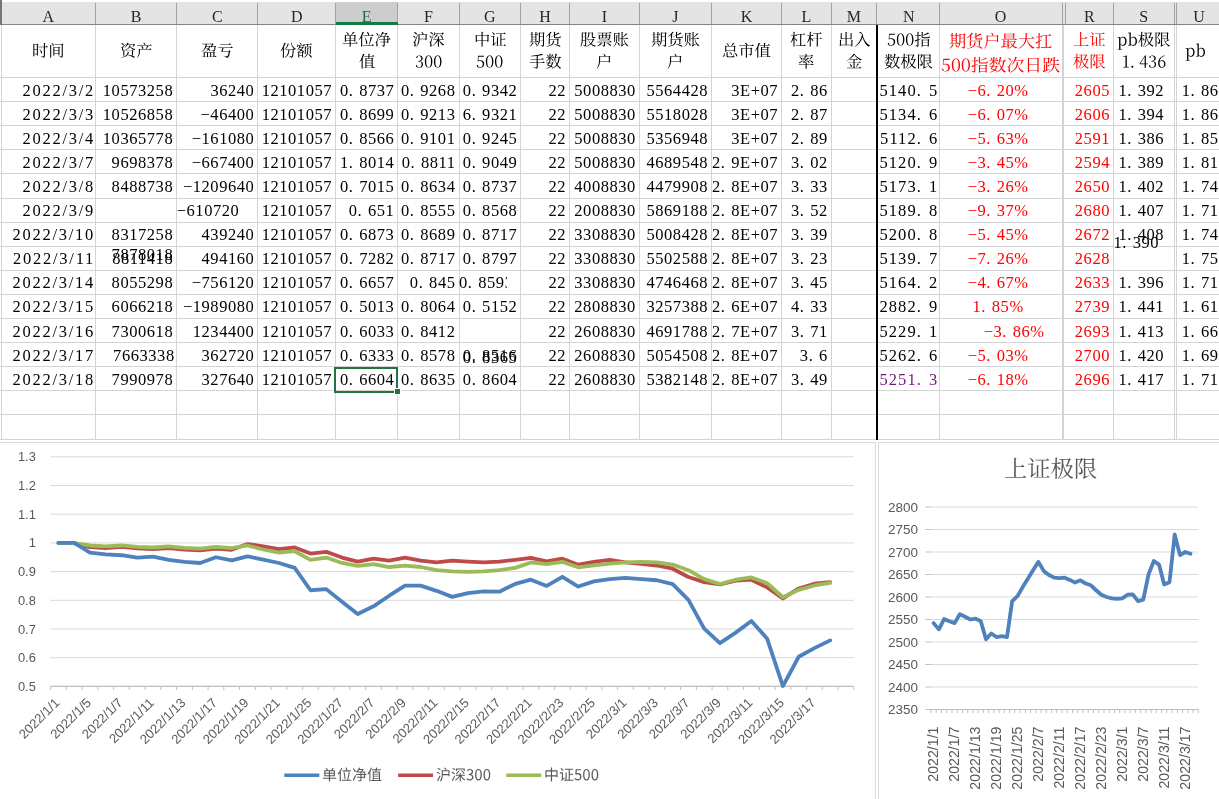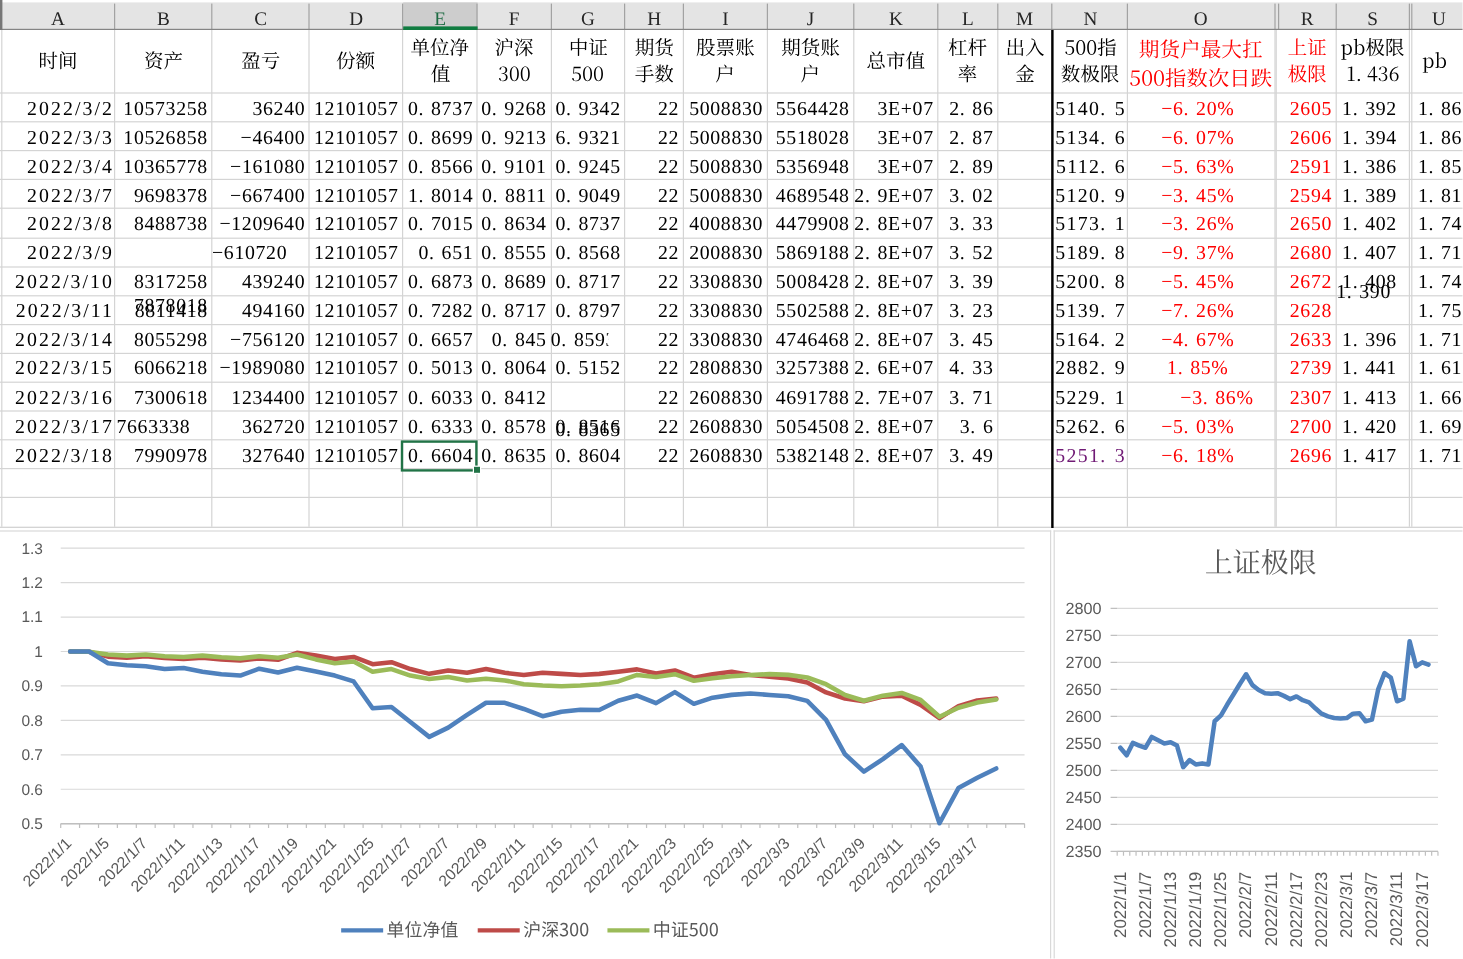--- a/index.html
+++ b/index.html
@@ -538,25 +538,25 @@
       <div class="abs cell" style="left:335.6px;top:318.5px;width:62.3px;height:24.1px;color:#000;letter-spacing:0.55px;text-align:right;padding-right:3.5px;">0.  6033</div>
       <div class="abs cell" style="left:397.9px;top:318.5px;width:61.1px;height:24.1px;color:#000;letter-spacing:0.55px;text-align:right;padding-right:3.5px;">0.  8412</div>
       <div class="abs cell" style="left:459.0px;top:318.5px;width:61.8px;height:24.1px;color:#000;letter-spacing:0.55px;text-align:right;padding-right:3.5px;margin-top:26px;">0.  8365</div>
       <div class="abs cell" style="left:520.8px;top:318.5px;width:48.7px;height:24.1px;color:#000;letter-spacing:0.55px;text-align:right;padding-right:3.5px;">22</div>
       <div class="abs cell" style="left:569.5px;top:318.5px;width:69.9px;height:24.1px;color:#000;letter-spacing:0.55px;text-align:right;padding-right:3.5px;">2608830</div>
       <div class="abs cell" style="left:639.4px;top:318.5px;width:72.2px;height:24.1px;color:#000;letter-spacing:0.55px;text-align:right;padding-right:3.5px;">4691788</div>
       <div class="abs cell" style="left:711.6px;top:318.5px;width:70.0px;height:24.1px;color:#000;letter-spacing:0.55px;text-align:right;padding-right:3.5px;">2.  7E+07</div>
       <div class="abs cell" style="left:781.6px;top:318.5px;width:49.8px;height:24.1px;color:#000;letter-spacing:0.55px;text-align:right;padding-right:3.5px;">3.  71</div>
       <div class="abs cell" style="left:878.2px;top:318.5px;width:61.1px;height:24.1px;color:#000;letter-spacing:1.1px;text-align:right;padding-right:1.0px;">5229.  1</div>
       <div class="abs cell" style="left:939.3px;top:318.5px;width:122.7px;height:24.1px;color:#fe0000;letter-spacing:0.55px;text-align:center;padding-right:5px;margin-left:16px;">−3.  86%</div>
-      <div class="abs cell" style="left:1065.0px;top:318.5px;width:48.5px;height:24.1px;color:#fe0000;letter-spacing:0.55px;text-align:right;padding-right:3.5px;">2307</div>
+      <div class="abs cell" style="left:1065.0px;top:318.5px;width:48.5px;height:24.1px;color:#fe0000;letter-spacing:0.55px;text-align:right;padding-right:3.5px;">2693</div>
       <div class="abs cell" style="left:1113.5px;top:318.5px;width:60.5px;height:24.1px;color:#000;letter-spacing:0.55px;text-align:center;padding-right:5px;">1.  413</div>
       <div class="abs cell" style="left:1176.3px;top:318.5px;width:45.7px;height:24.1px;color:#000;letter-spacing:0.55px;text-align:right;padding-right:3.5px;">1.  66</div>
       <div class="abs cell" style="left:1.0px;top:342.6px;width:94.5px;height:24.1px;color:#000;letter-spacing:1.73px;text-align:right;padding-right:0.5px;">2022/3/17</div>
-      <div class="abs cell" style="left:95.5px;top:342.6px;width:81.2px;height:24.1px;color:#000;letter-spacing:0.55px;text-align:right;padding-right:18px;">7663338</div>
+      <div class="abs cell" style="left:95.5px;top:342.6px;width:81.2px;height:24.1px;color:#000;letter-spacing:0.55px;text-align:right;padding-right:2px;">7663338</div>
       <div class="abs cell" style="left:176.7px;top:342.6px;width:81.2px;height:24.1px;color:#000;letter-spacing:0.55px;text-align:right;padding-right:3.5px;">362720</div>
       <div class="abs cell" style="left:257.9px;top:342.6px;width:77.7px;height:24.1px;color:#000;letter-spacing:0.55px;text-align:right;padding-right:3.5px;">12101057</div>
       <div class="abs cell" style="left:335.6px;top:342.6px;width:62.3px;height:24.1px;color:#000;letter-spacing:0.55px;text-align:right;padding-right:3.5px;">0.  6333</div>
       <div class="abs cell" style="left:397.9px;top:342.6px;width:61.1px;height:24.1px;color:#000;letter-spacing:0.55px;text-align:right;padding-right:3.5px;">0.  8578</div>
       <div class="abs cell" style="left:459.0px;top:342.6px;width:61.8px;height:24.1px;color:#000;letter-spacing:0.55px;text-align:right;padding-right:3.5px;">0.  8516</div>
       <div class="abs cell" style="left:520.8px;top:342.6px;width:48.7px;height:24.1px;color:#000;letter-spacing:0.55px;text-align:right;padding-right:3.5px;">22</div>
       <div class="abs cell" style="left:569.5px;top:342.6px;width:69.9px;height:24.1px;color:#000;letter-spacing:0.55px;text-align:right;padding-right:3.5px;">2608830</div>
       <div class="abs cell" style="left:639.4px;top:342.6px;width:72.2px;height:24.1px;color:#000;letter-spacing:0.55px;text-align:right;padding-right:3.5px;">5054508</div>
       <div class="abs cell" style="left:711.6px;top:342.6px;width:70.0px;height:24.1px;color:#000;letter-spacing:0.55px;text-align:right;padding-right:3.5px;">2.  8E+07</div>
       <div class="abs cell" style="left:781.6px;top:342.6px;width:49.8px;height:24.1px;color:#000;letter-spacing:0.55px;text-align:right;padding-right:3.5px;">3.  6</div>

